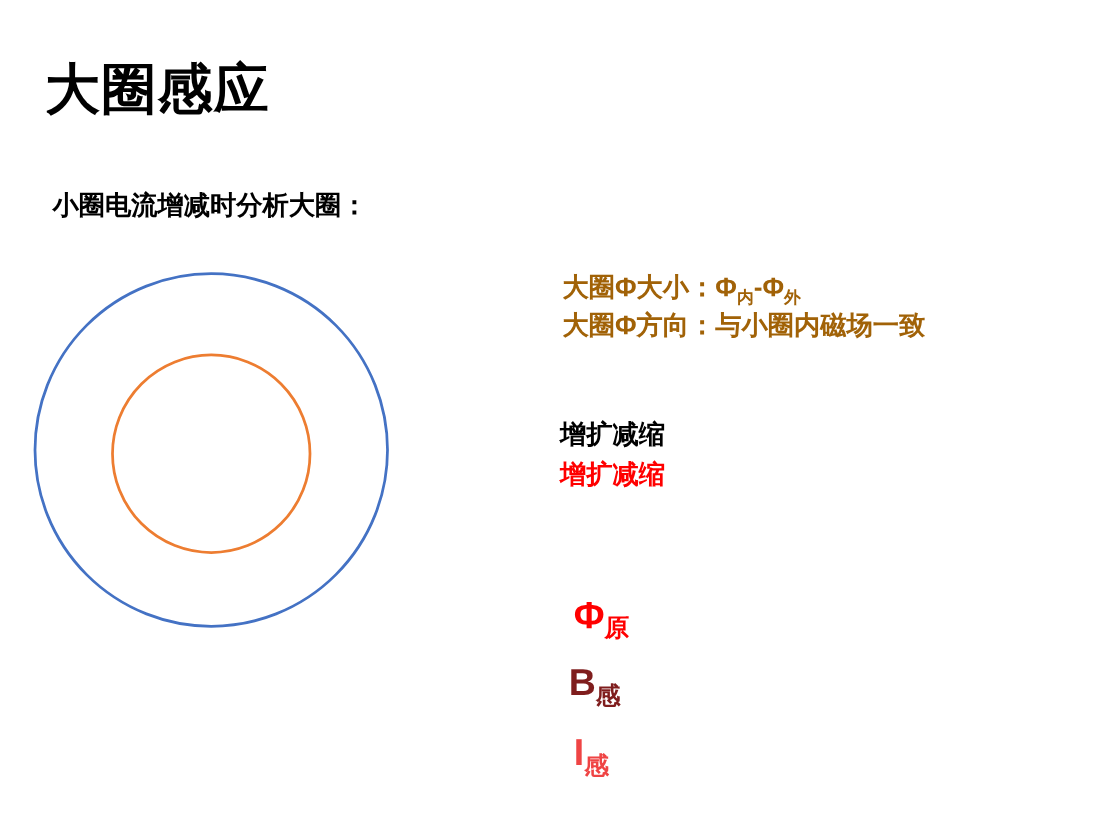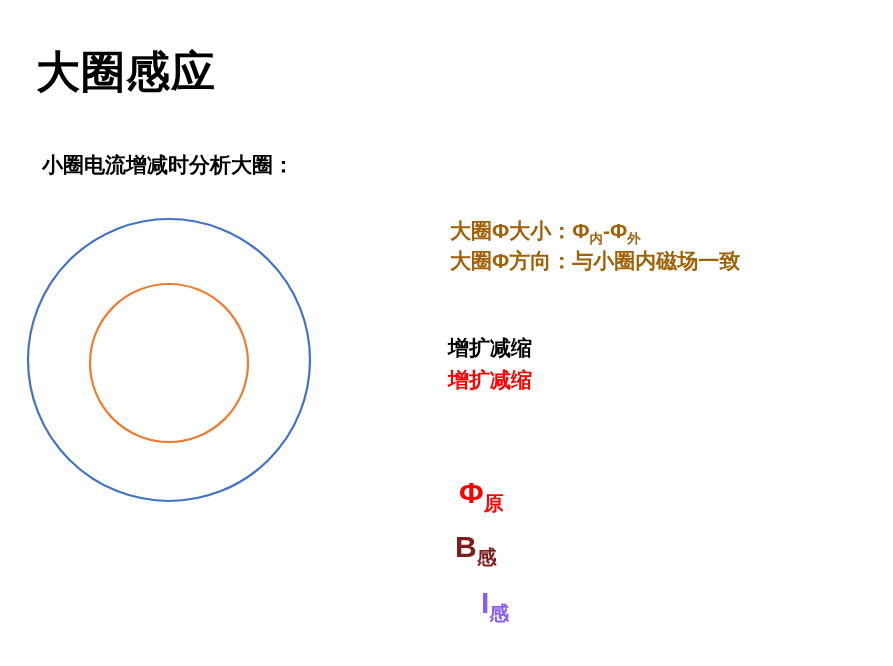--- a/index.html
+++ b/index.html
@@ -139,16 +139,16 @@
   </div>
 
   <div class="rule-block">
     <span class="rule-line-1" style="color: rgb(0, 0, 0);">增扩减缩</span>
     <span class="rule-line-2" style="color: rgb(255, 0, 0);">增扩减缩</span>
   </div>
 
   <div class="symbol-stack">
     <span class="symbol-item" id="sym-0" style="color: rgb(255, 0, 0);"><span>Φ</span><span class="sym-sub">原</span></span>
     <span class="symbol-item" id="sym-1" style="color: #7f1d1d;"><span>B</span><span class="sym-sub">感</span></span>
-    <span class="symbol-item" id="sym-2" style="color: #8b5cf6; margin-left: 22px;"><span>I</span><span class="sym-sub">感</span></span>
+    <span class="symbol-item" id="sym-2" style="color: #ef4444;"><span>I</span><span class="sym-sub">感</span></span>
   </div>
 
 </div>
 
 </body></html>

